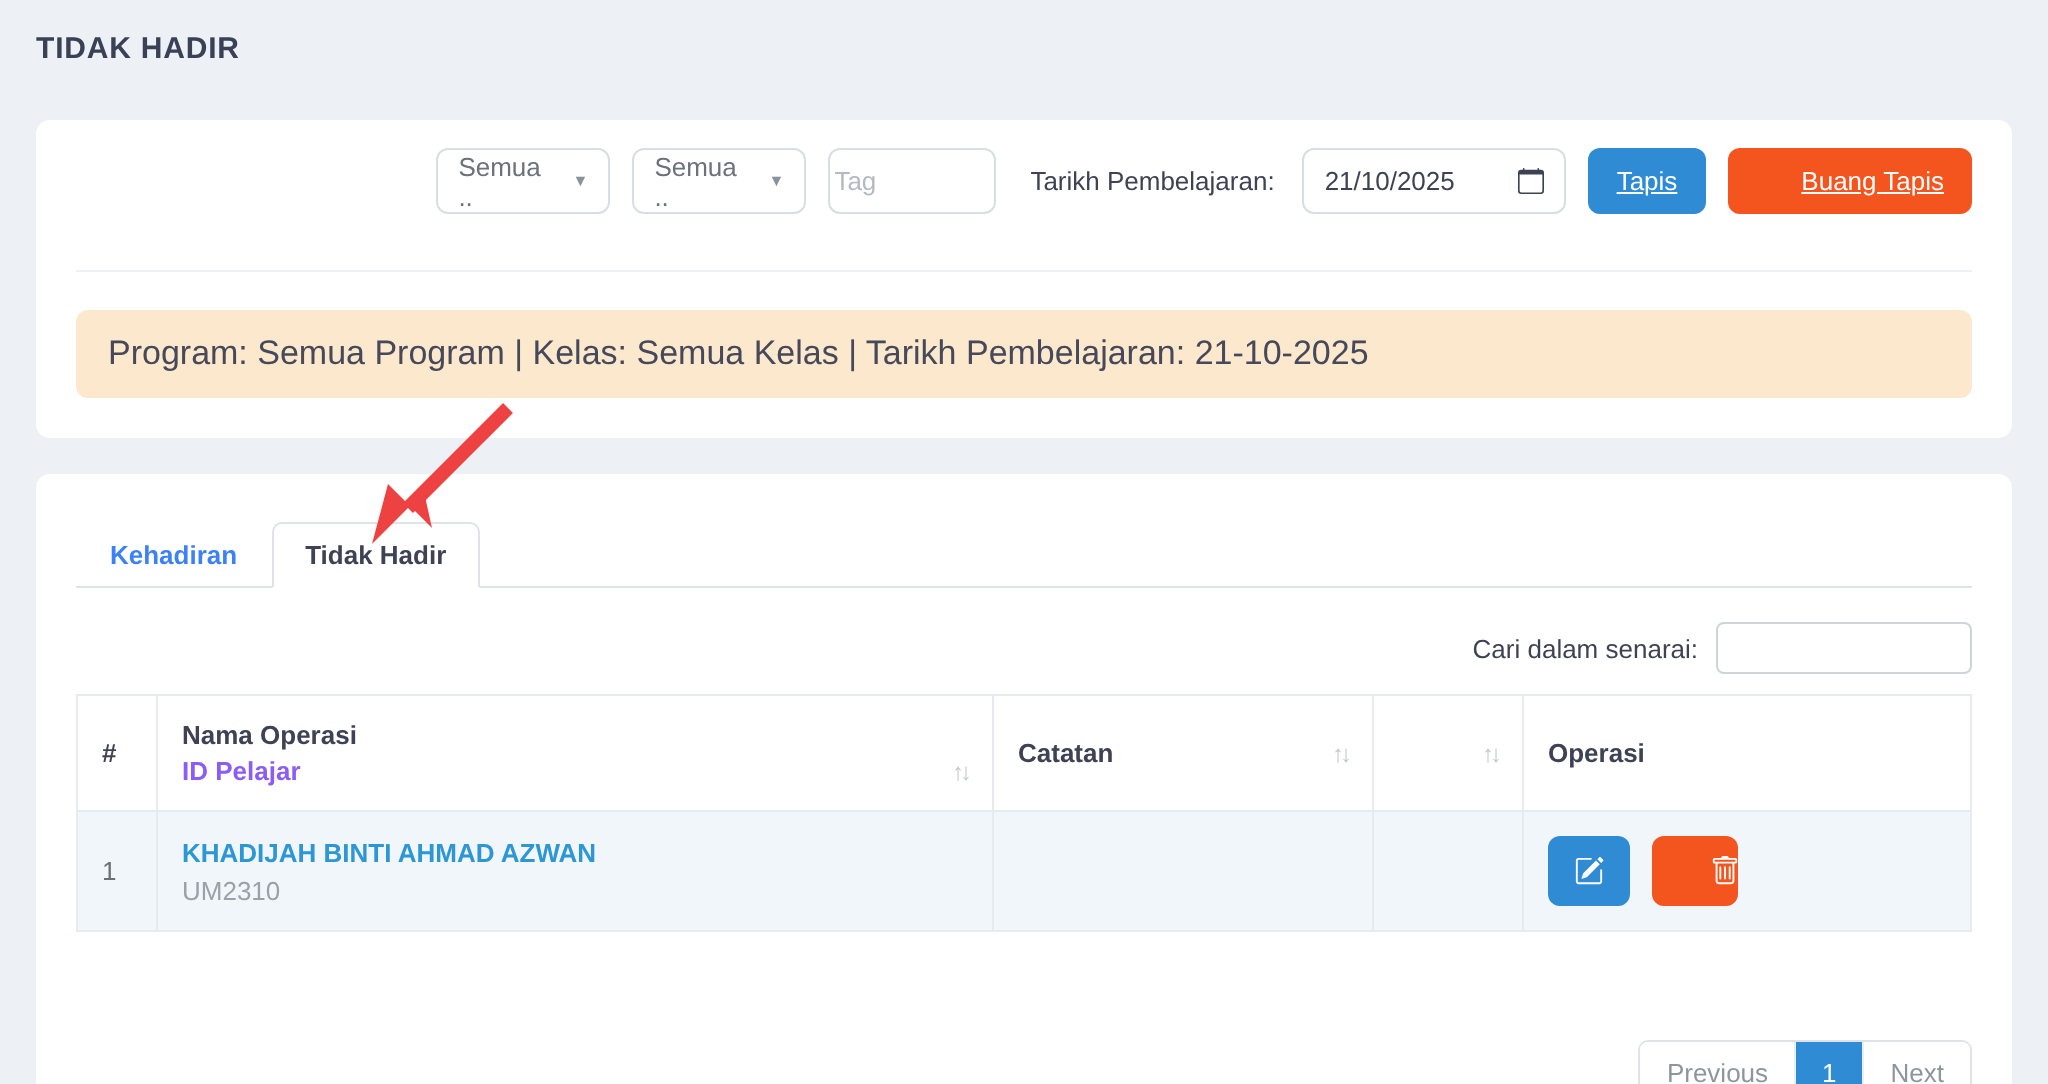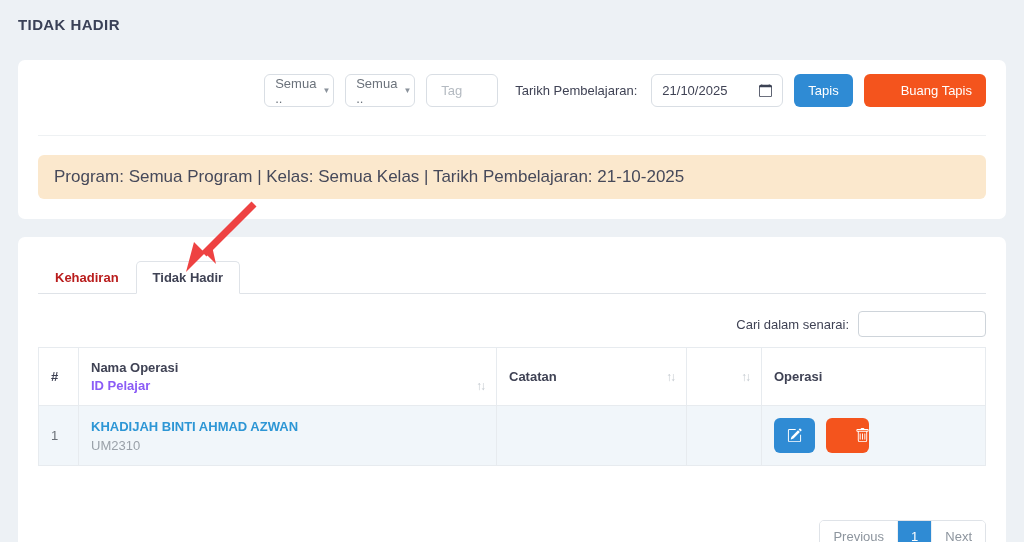--- a/index.html
+++ b/index.html
@@ -20,43 +20,43 @@
     font-size:15px;font-weight:700;color:#3a4157;letter-spacing:.4px;
     margin:4px 0 27px 0;
   }
   .card{background:#fff;border-radius:7px;width:988px;}
   .card-filter{padding:14px 20px 20px 20px;}
   .filter-row{display:flex;justify-content:flex-end;align-items:center;gap:11px;}
   .control{
     height:33px;border:1px solid #d9dee4;border-radius:6px;background:#fff;
     display:flex;align-items:center;padding:0 10px;color:#6b727b;
   }
-  .select{width:70px;justify-content:space-between;cursor:pointer;}
+  .select{width:87px;justify-content:space-between;cursor:pointer;}
   .caret{font-size:8px;color:#8a929b;margin-left:6px;}
   input{font-family:inherit;font-size:13px;color:var(--text);outline:none;}
-  .tag-input{width:72px;height:33px;border:1px solid #d9dee4;border-radius:6px;padding:0 14px;}
+  .tag-input{width:84px;height:33px;border:1px solid #d9dee4;border-radius:6px;padding:0 2px;}
   .tag-input::placeholder{color:#b4bac1;}
   .date-label{margin:0 3px 0 6px;white-space:nowrap;}
   .date-input{width:132px;justify-content:space-between;cursor:pointer;color:#3f4254;align-items:center;}
   .cal-icon svg{display:block;width:13px;height:13px;fill:#3c4254;}
   .btn{
     height:33px;border:none;border-radius:6px;padding:0 14px;color:#fff;
-    font-size:13px;font-family:inherit;display:inline-flex;align-items:center;cursor:pointer;
+    font-size:13px;font-family:inherit;display:inline-flex;align-items:center;cursor:pointer;text-decoration:underline;
   }
   .btn-primary{background:var(--primary);}
   .btn-danger{background:var(--danger);padding-left:37px;}
   .divider{border:none;border-top:1px solid #eef1f3;margin:28px 0 19px 0;}
   .alert{
     background:var(--alert-bg);border-radius:6px;padding:12px 16px;
     color:#46495a;font-size:17px;
   }
   .card-table{margin-top:18px;padding:24px 20px 40px 20px;min-height:300px;}
   .tabs{display:flex;border-bottom:1px solid var(--border);}
   .tab{
-    padding:8px 16px;margin-bottom:-1px;color:#b91c1c;cursor:pointer;
+    padding:8px 16px;margin-bottom:-1px;color:#3b82f6;cursor:pointer;
     border:1px solid transparent;border-radius:5px 5px 0 0;font-weight:600;
   }
   .tab.active{
     background:#fff;border-color:var(--border);border-bottom-color:#fff;color:#3f4254;
   }
   .search-row{display:flex;justify-content:flex-end;align-items:center;gap:9px;margin:17px 0 10px 0;}
   .search-input{width:128px;height:26px;border:1px solid #ced4da;border-radius:4px;padding:0 8px;}
   table{width:100%;border-collapse:collapse;table-layout:fixed;}
   th,td{border:1px solid var(--cell-border);text-align:left;vertical-align:middle;}
   th{padding:12px 12px;background:#fff;font-weight:700;color:#3f4254;}

